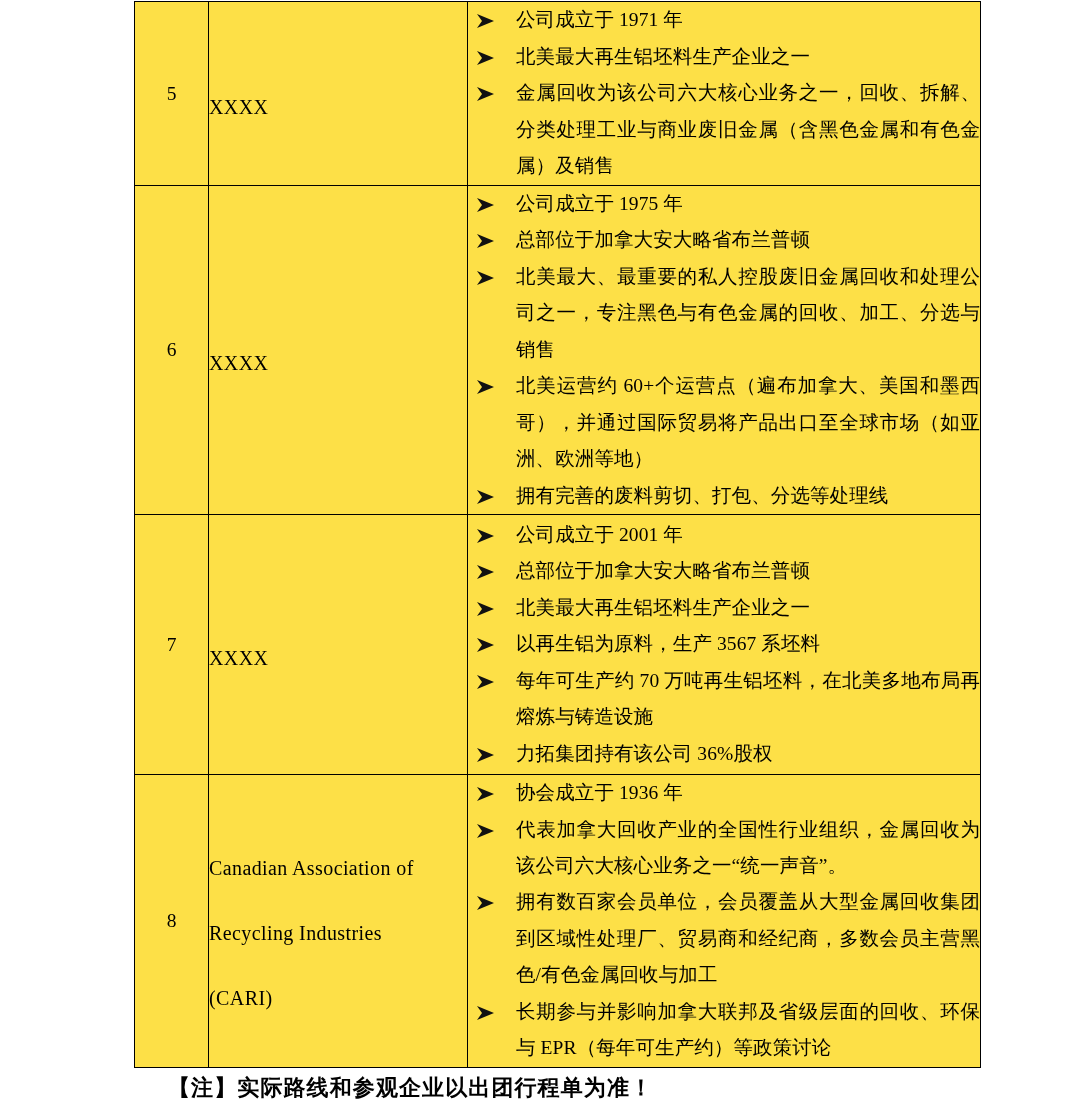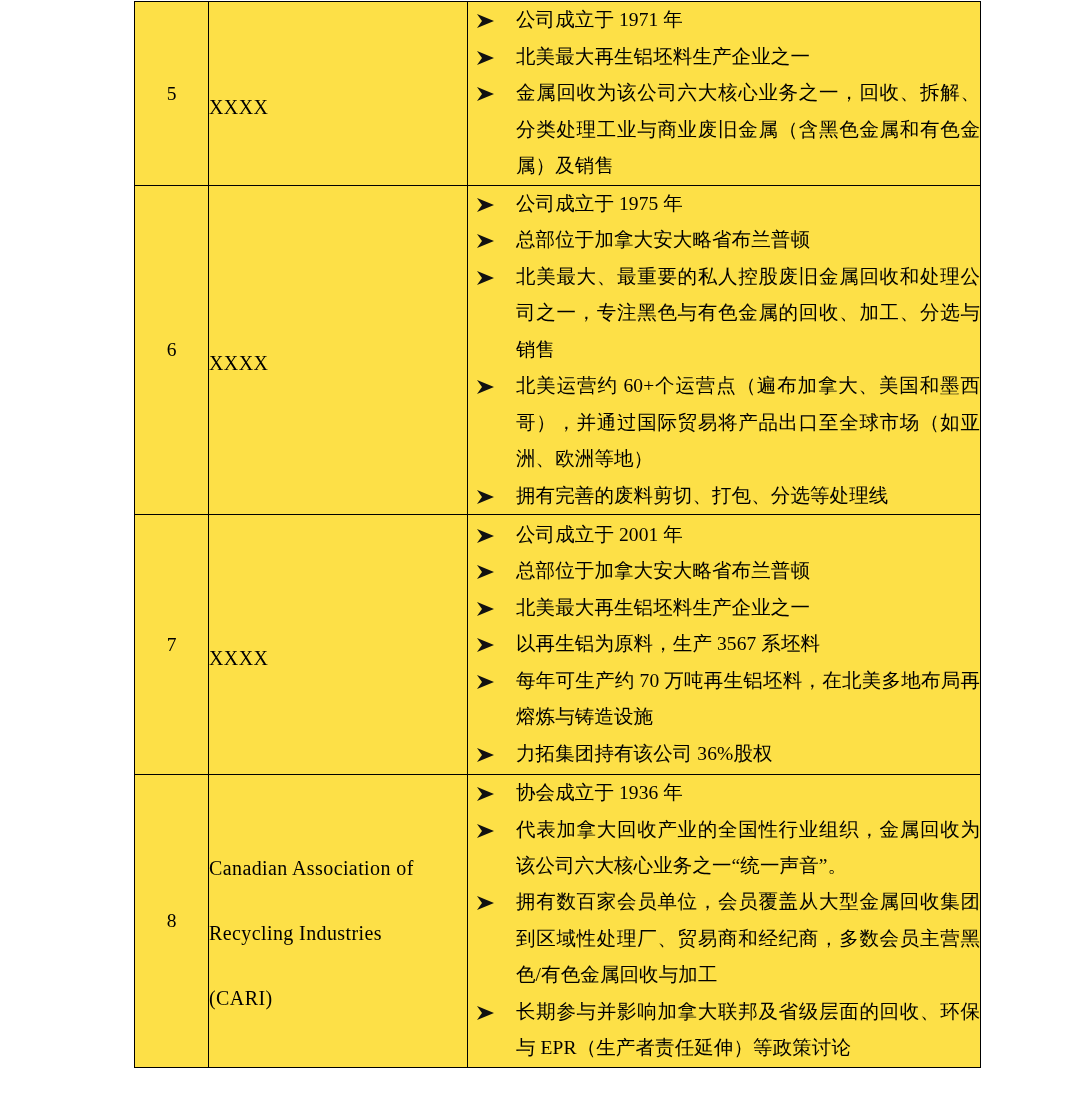--- a/index.html
+++ b/index.html
@@ -301,23 +301,24 @@
                   </svg>
               </span>
               <span class="li-text">拥有数百家会员单位，会员覆盖从大型金属回收集团到区域性处理厂、贸易商和经纪商，多数会员主营黑色/有色金属回收与加工</span>
             </li>
             <li>
               <span class="arrow-icon">
                 <svg width="19" height="16" viewBox="0 0 19 16" aria-hidden="true">
                     <path d="M1 1 L18 8 L1 15 L6 8 Z" fill="#111111"></path>
                   </svg>
               </span>
-              <span class="li-text">长期参与并影响加拿大联邦及省级层面的回收、环保与 EPR（生产者责任延伸）等政策讨论</span>
+              <span class="li-text">长期参与并影响加拿大联邦及省级层面的回收、环保与 EPR（每年可生产约）等政策讨论</span>
             </li>
           </ul>
         </td>
       </tr>
 
     </tbody>
   </table>
 
+  <div class="footer-note">【注】实际路线和参观企业以出团行程单为准！</div>
 
 </div>
 
 </body></html>

